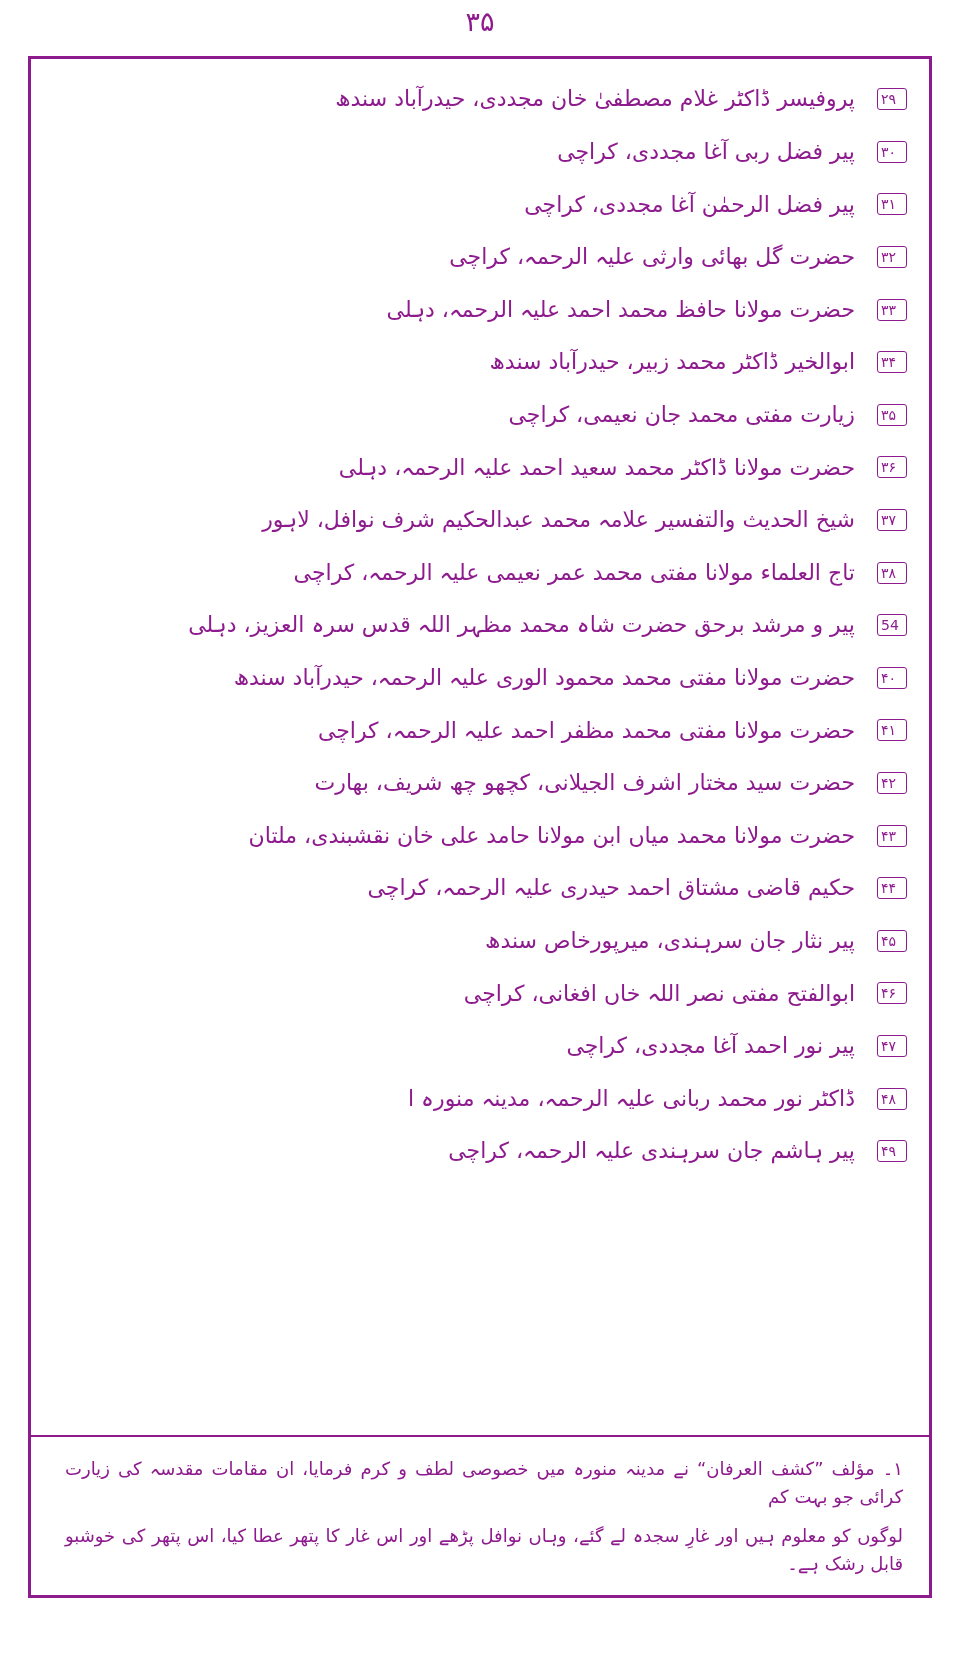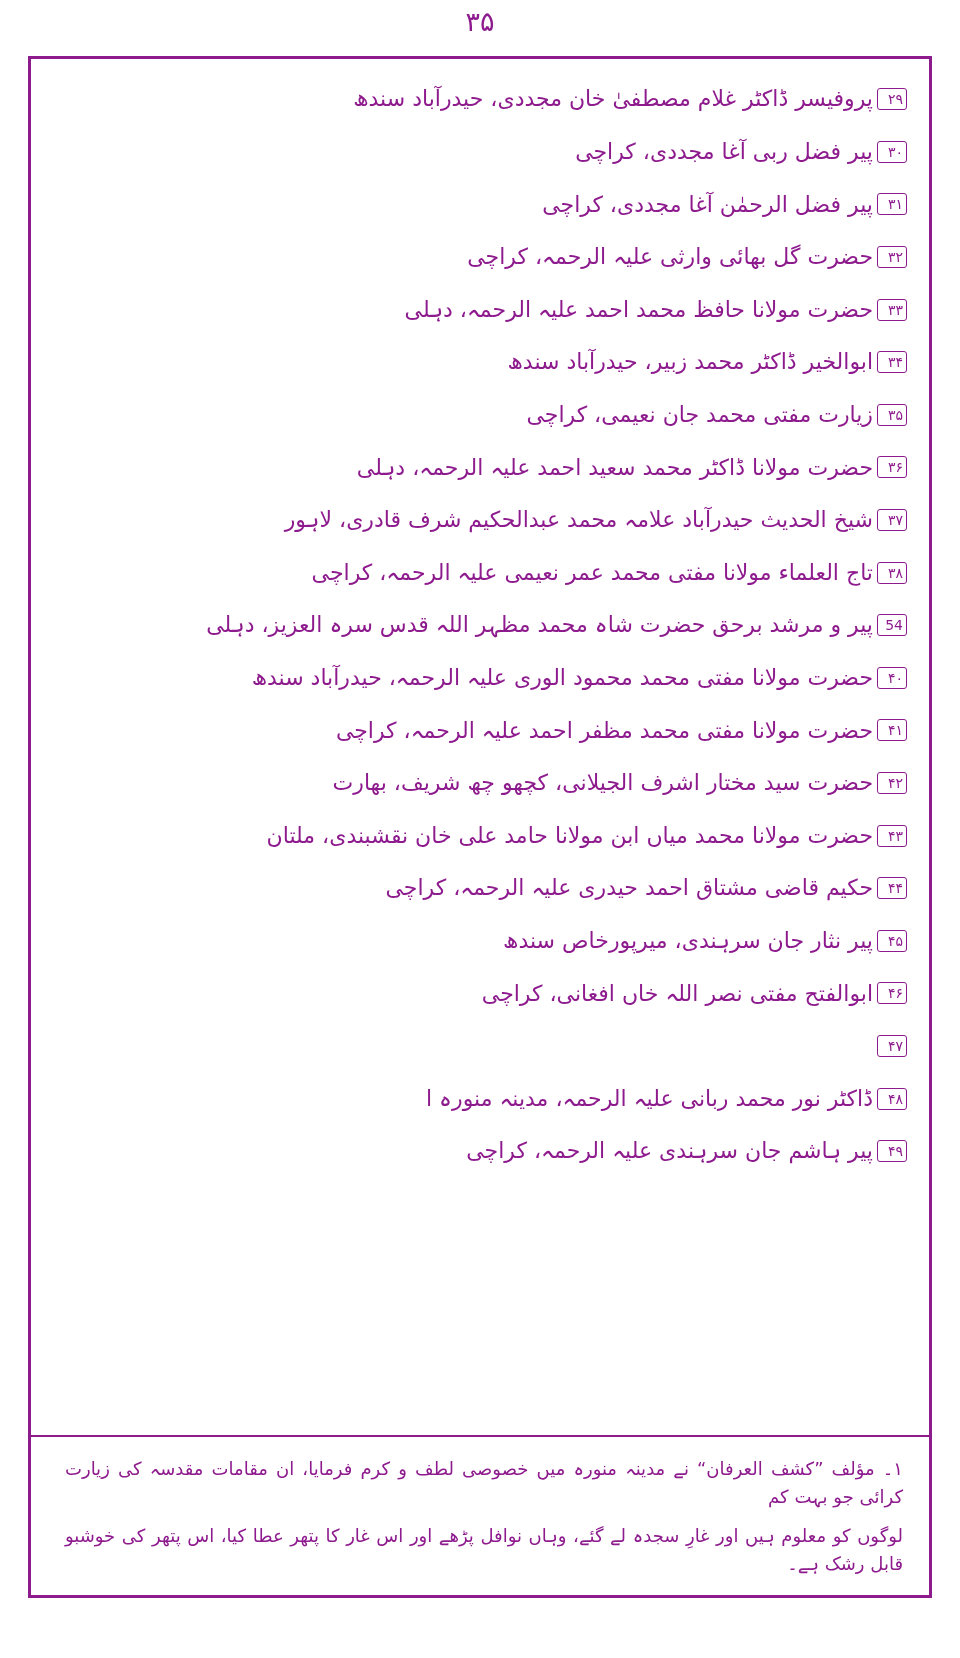--- a/index.html
+++ b/index.html
@@ -76,23 +76,23 @@
 
   .num-badge {
     flex: 0 0 auto;
     min-width: 30px;
     height: 22px;
     border: 1.5px solid #8e1b8e;
     border-radius: 3px;
     color: #8e1b8e;
     font-size: 14px;
     line-height: 20px;
-    text-align: right;
+    text-align: left;
     padding: 0 3px;
-    margin-left: 4px;
+    margin-left: 22px;
     box-sizing: border-box;
     background: #fff;
     font-family: "DejaVu Sans", sans-serif;
     white-space: nowrap;
   }
 
   .entry-text {
     flex: 1 1 auto;
     font-size: 22px;
     line-height: 1.35;
@@ -171,21 +171,21 @@
         <span class="entry-text">زیارت مفتی محمد جان نعیمی، کراچی</span>
       </div>
 
       <div class="entry">
         <span class="num-badge">۳۶</span>
         <span class="entry-text">حضرت مولانا ڈاکٹر محمد سعید احمد علیہ الرحمہ، دہلی</span>
       </div>
 
       <div class="entry">
         <span class="num-badge">۳۷</span>
-        <span class="entry-text">شیخ الحدیث حیدرآباد علامہ محمد عبدالحکیم شرف قادری، لاہور</span>
+        <span class="entry-text">شیخ الحدیث والتفسیر علامہ محمد عبدالحکیم شرف نوافل، لاہور</span>
       </div>
 
       <div class="entry">
         <span class="num-badge">۳۸</span>
         <span class="entry-text">تاج العلماء مولانا مفتی محمد عمر نعیمی علیہ الرحمہ، کراچی</span>
       </div>
 
       <div class="entry">
         <span class="num-badge">54</span>
         <span class="entry-text">پیر و مرشد برحق حضرت شاہ محمد مظہر اللہ قدس سرہ العزیز، دہلی</span>
@@ -221,20 +221,21 @@
         <span class="entry-text">پیر نثار جان سرہندی، میرپورخاص سندھ</span>
       </div>
 
       <div class="entry">
         <span class="num-badge">۴۶</span>
         <span class="entry-text">ابوالفتح مفتی نصر اللہ خاں افغانی، کراچی</span>
       </div>
 
       <div class="entry">
         <span class="num-badge">۴۷</span>
+        <span class="entry-text">پیر نور احمد آغا مجددی، کراچی</span>
       </div>
 
       <div class="entry">
         <span class="num-badge">۴۸</span>
         <span class="entry-text">ڈاکٹر نور محمد ربانی علیہ الرحمہ، مدینہ منورہ ا</span>
       </div>
 
       <div class="entry">
         <span class="num-badge">۴۹</span>
         <span class="entry-text">پیر ہاشم جان سرہندی علیہ الرحمہ، کراچی</span>

